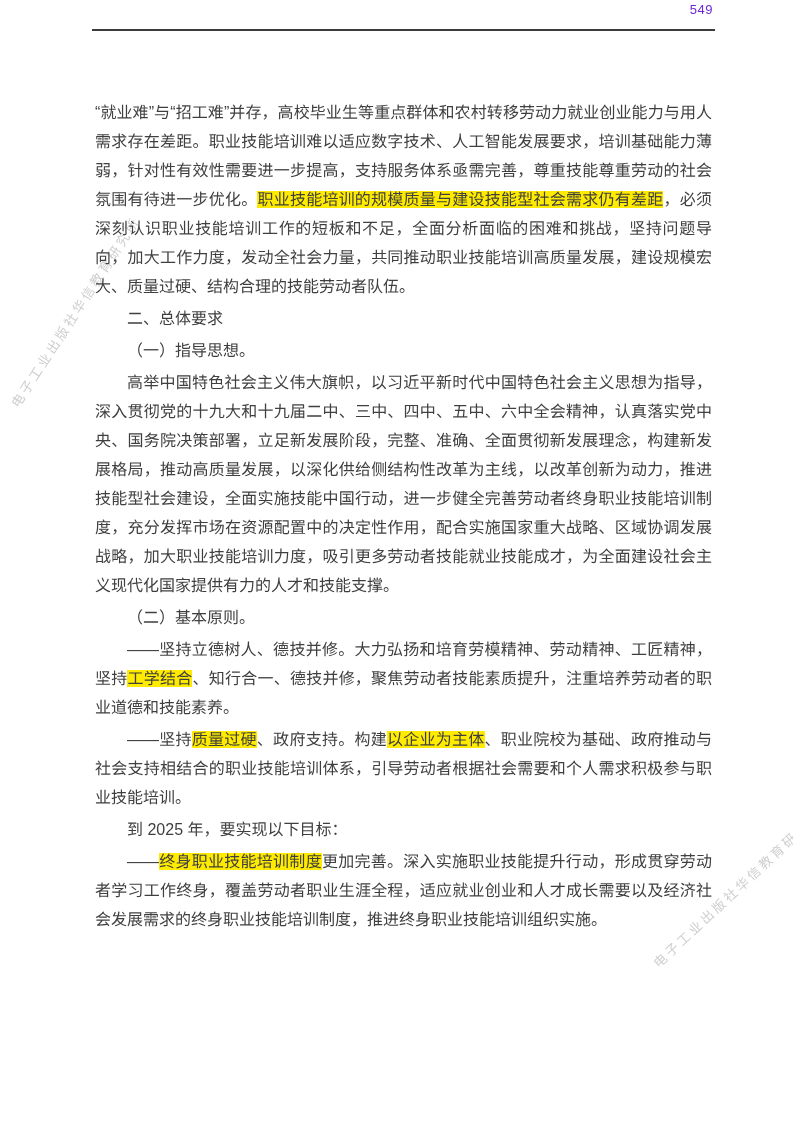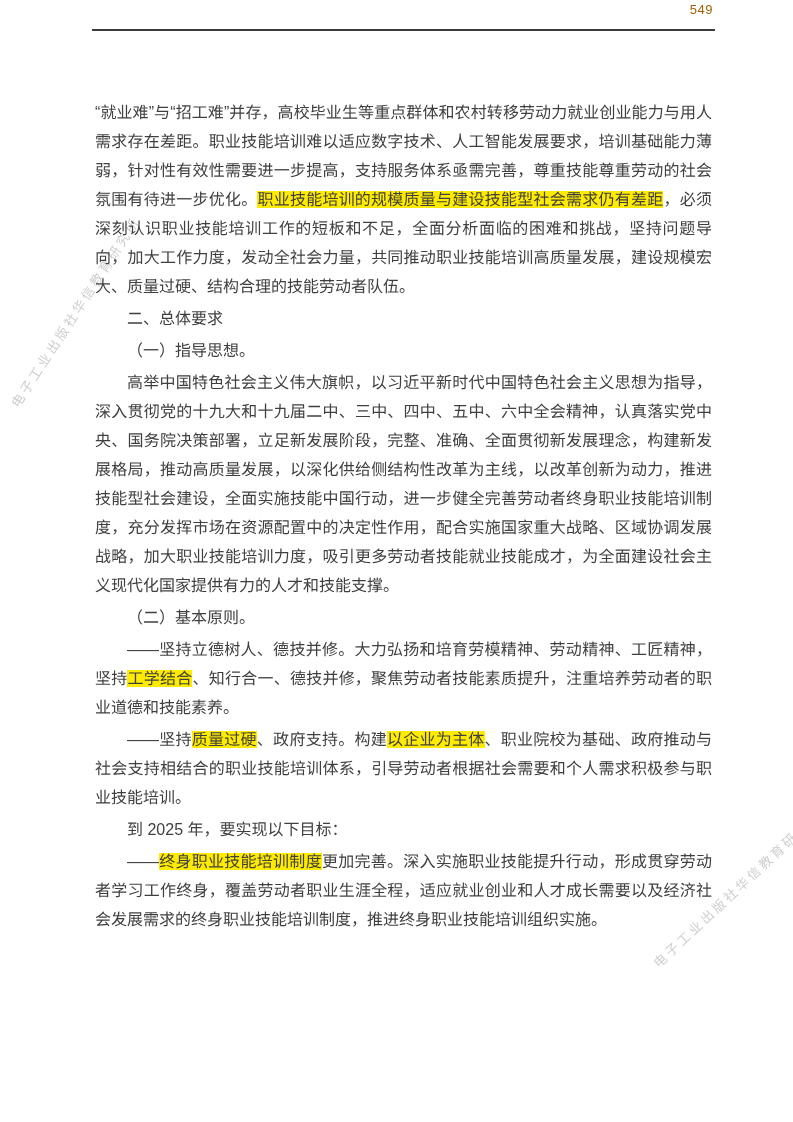--- a/index.html
+++ b/index.html
@@ -14,21 +14,21 @@
     background: #ffffff;
     overflow: hidden;
     font-family: "Liberation Sans", "DejaVu Sans", sans-serif;
   }
   .page-number {
     position: absolute;
     top: 2px;
     right: 80px;
     font-size: 13px;
     font-weight: 500;
-    color: #a16207;
+    color: #6d28d9;
     letter-spacing: 0.5px;
   }
   .header-rule {
     position: absolute;
     top: 29px;
     left: 92px;
     width: 623px;
     height: 2px;
     background: #3b3b3b;
   }

